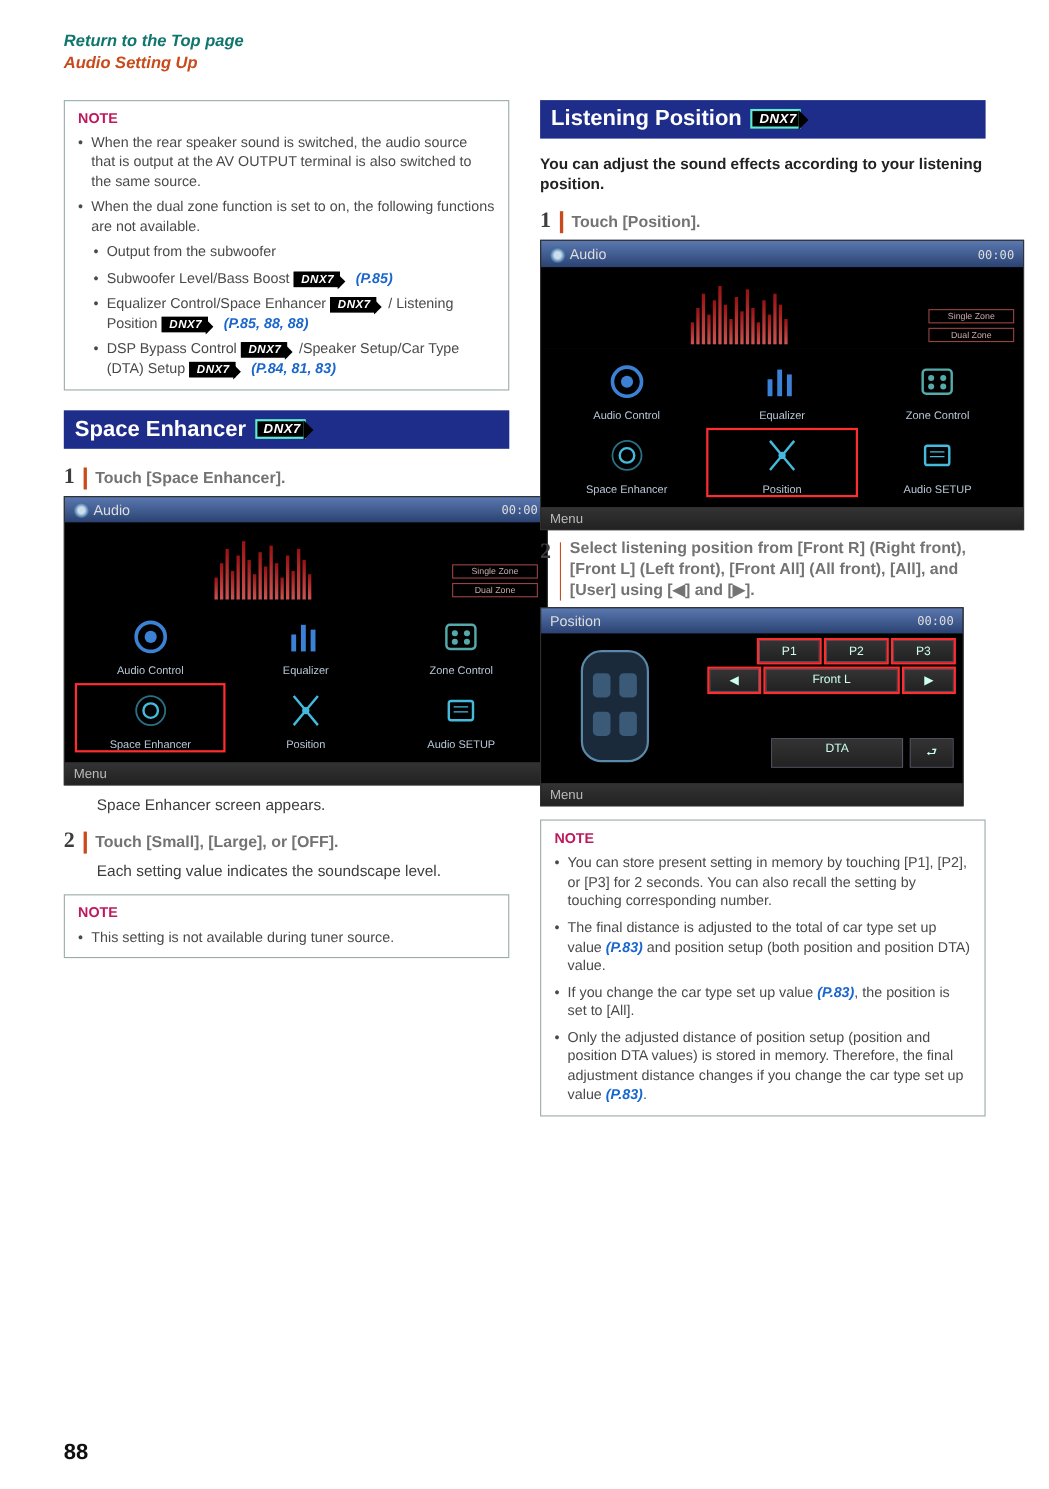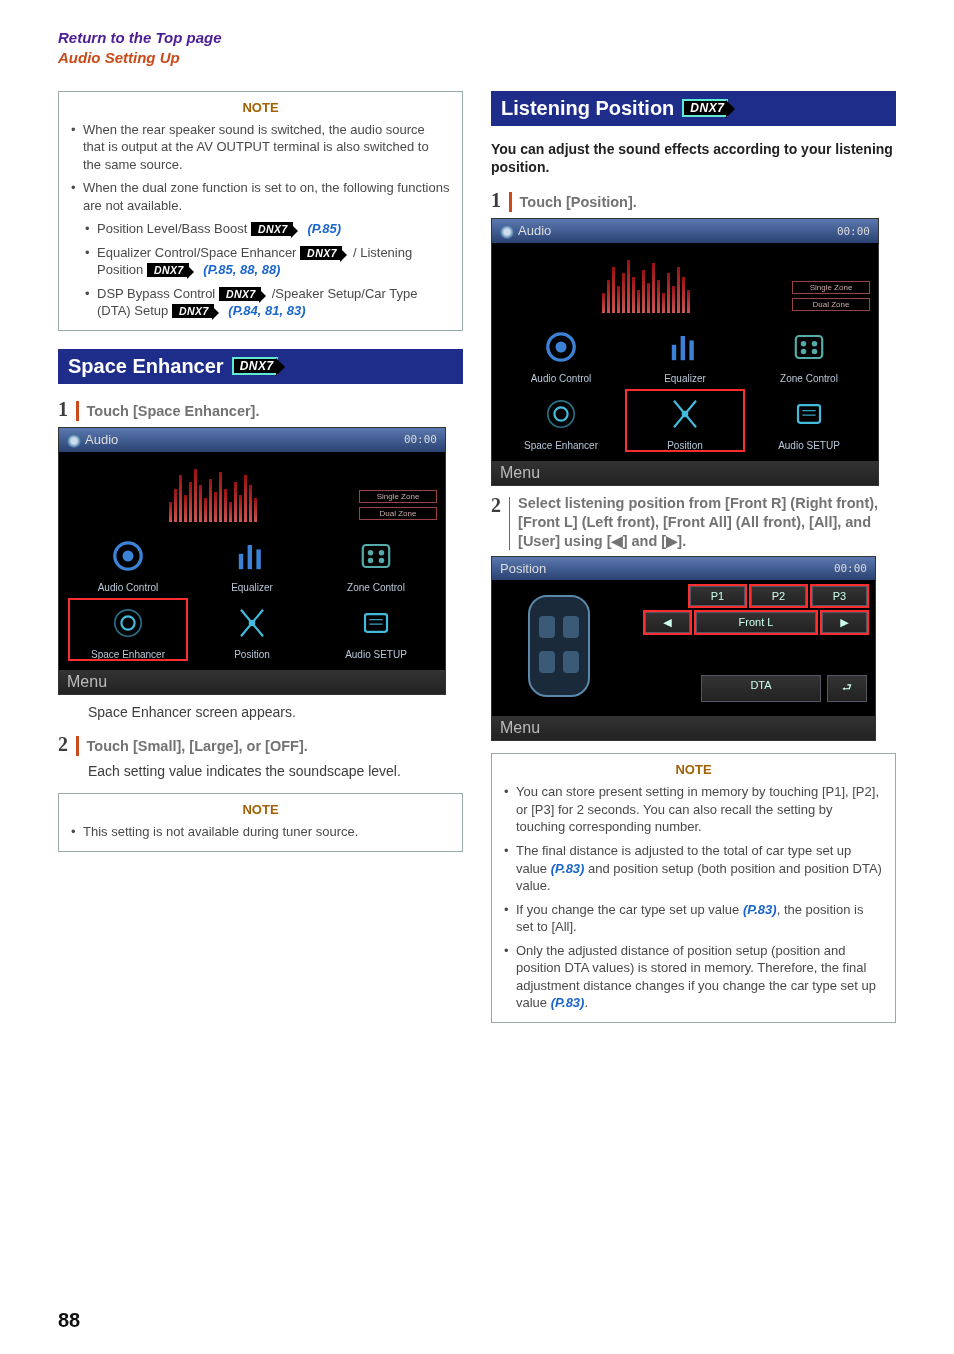--- a/index.html
+++ b/index.html
@@ -7,28 +7,28 @@
     font-family: -apple-system, "Segoe UI", Arial, sans-serif;
     width: 954px;
     height: 1354px;
     background: #fff;
     color: #3d3d3d;
     padding: 28px 58px 20px 58px;
     font-size: 14px;
     position: relative;
   }
   .top-links { font-style: italic; font-weight: bold; font-size: 15px; line-height: 1.35; }
-  .top-link-blue { color: #4c1d95; text-align: center; }
+  .top-link-blue { color: #0f766e; text-align: center; }
   .top-link-orange { color: #c94a1a; }
 
   .columns { display: flex; gap: 28px; margin-top: 22px; }
   .col { flex: 1; min-width: 0; }
 
   .note-box { border: 1px solid #9aa; padding: 8px 12px 10px; font-size: 13px; color: #4a4a4a; margin-bottom: 18px; }
-  .note-title { font-weight: bold; color: #a16207; margin-bottom: 4px; text-align: center; }
+  .note-title { font-weight: bold; color: #be185d; margin-bottom: 4px; }
   .note-box ul { list-style: none; }
   .note-box li { position: relative; padding-left: 12px; margin-top: 6px; line-height: 1.35; }
   .note-box li::before { content: "•"; position: absolute; left: 0; top: 0; }
   .note-box ul ul { margin-left: 2px; margin-top: 2px; }
   .link-ref { color: #1a66cc; font-style: italic; font-weight: bold; }
 
   .sec-heading-bar {
     background: #1f2d8a;
     color: #fff;
     font-weight: bold;
@@ -67,41 +67,41 @@
 
   .intro-bold { font-weight: bold; color: #222; margin-bottom: 12px; line-height: 1.35; }
 
   .step { display: flex; align-items: baseline; gap: 8px; margin-bottom: 6px; }
   .step-num { font-family: Georgia, serif; font-weight: bold; font-size: 20px; }
   .step-bar { display: inline-block; width: 2.5px; background: #c94a1a; align-self: stretch; margin-top: 3px; }
   .step-text { font-weight: bold; font-size: 14.5px; color: #737373; line-height: 1.3; }
   .step-body { margin-left: 30px; margin-bottom: 12px; line-height: 1.35; }
 
   .audio-screenshot {
-    width: 388px;
+    width: 440px;
     background: #111;
     color: #ddd;
     font-size: 11px;
     margin-bottom: 8px;
     border: 1px solid #333;
   }
   .as-header { background: linear-gradient(#5a78b0, #2a4272); padding: 4px 8px; display: flex; justify-content: space-between; align-items: center; font-size: 13px; }
   .as-header .spk-icon { width: 14px; height: 14px; background: radial-gradient(circle, #cde 30%, #369 70%); border-radius: 50%; display: inline-block; margin-right: 4px; vertical-align: middle; }
   .as-clock { font-family: monospace; font-size: 11px; }
   .as-vis { height: 74px; display: flex; justify-content: flex-start; padding: 4px 8px; background: #000; }
   .as-eq { flex: 1; display: flex; align-items: flex-end; justify-content: center; gap: 2px; }
   .as-eq span { display: inline-block; width: 3px; background: linear-gradient(#911, #c55); }
   .as-sidebox { width: 78px; display: flex; flex-direction: column; gap: 4px; justify-content: flex-end; padding-bottom: 2px; }
   .as-sb-btn { border: 1px solid #944; padding: 1px 2px; font-size: 8px; text-align: center; color: #caa; }
   .as-grid { display: grid; grid-template-columns: 1fr 1fr 1fr; gap: 6px; padding: 6px 10px 10px; background: #000; }
   .as-cell { text-align: center; }
   .as-ico { height: 48px; display: flex; align-items: center; justify-content: center; }
   .as-ico svg { width: 44px; height: 44px; }
   .as-lbl { font-size: 10px; margin-top: 2px; color: #b8c8d8; }
-  .as-footer { background: linear-gradient(#333, #222); padding: 3px 8px; font-size: 16px; color: #bbb; }
+  .as-footer { background: linear-gradient(#333, #222); padding: 3px 8px; font-size: 12px; color: #bbb; }
 
   .highlight-se .se-hl, .highlight-pos .pos-hl { outline: 2px solid #ff2e2e; outline-offset: -1px; }
 
   .pos-screenshot { width: 385px; background: #111; color: #ddd; font-size: 11px; margin-bottom: 12px; border: 1px solid #333; }
   .ps-body { display: flex; background: #000; padding: 6px 8px 10px; gap: 8px; justify-content: space-between; }
   .ps-left { width: 118px; display: flex; align-items: center; justify-content: center; }
   .ps-right { flex: 1; display: flex; flex-direction: column; gap: 6px; }
   .ps-row { display: flex; gap: 6px; justify-content: flex-end; }
   .ps-btn { border: 1px solid #556; padding: 3px 0; width: 55px; text-align: center; font-size: 11px; color: #cfe; background: linear-gradient(#333, #222); }
   .ps-btn.wide { width: 120px; }
@@ -122,22 +122,23 @@
 <div class="columns">
 
   <div class="col">
     <div class="note-box">
       <div class="note-title">NOTE</div>
       <ul>
         <li>When the rear speaker sound is switched, the audio source that is output at the AV OUTPUT terminal is also switched to the same source.</li>
         <li>
           <span>When the dual zone function is set to on, the following functions are not available.</span>
           <ul>
+            <li>Output from the subwoofer</li>
             <li>
-              <span>Position Level/Bass Boost </span><span class="badge-dnx7 inline">DNX7</span>&nbsp;&nbsp;&nbsp;<a class="link-ref"> (P.85)</a>
+              <span>Subwoofer Level/Bass Boost </span><span class="badge-dnx7 inline">DNX7</span>&nbsp;&nbsp;&nbsp;<a class="link-ref"> (P.85)</a>
             </li>
             <li>
               <span>Equalizer Control/Space Enhancer </span><span class="badge-dnx7 inline">DNX7</span>&nbsp;&nbsp;&nbsp;<span>/ Listening Position </span><span class="badge-dnx7 inline">DNX7</span>&nbsp;&nbsp;&nbsp;<a class="link-ref"> (P.85, 88, 88)</a>
             </li>
             <li>
               <span>DSP Bypass Control </span><span class="badge-dnx7 inline">DNX7</span>&nbsp;&nbsp;&nbsp;<span>/Speaker Setup/Car Type (DTA) Setup </span><span class="badge-dnx7 inline">DNX7</span>&nbsp;&nbsp;&nbsp;<a class="link-ref"> (P.84, 81, 83)</a>
             </li>
           </ul>
         </li>
       </ul>

